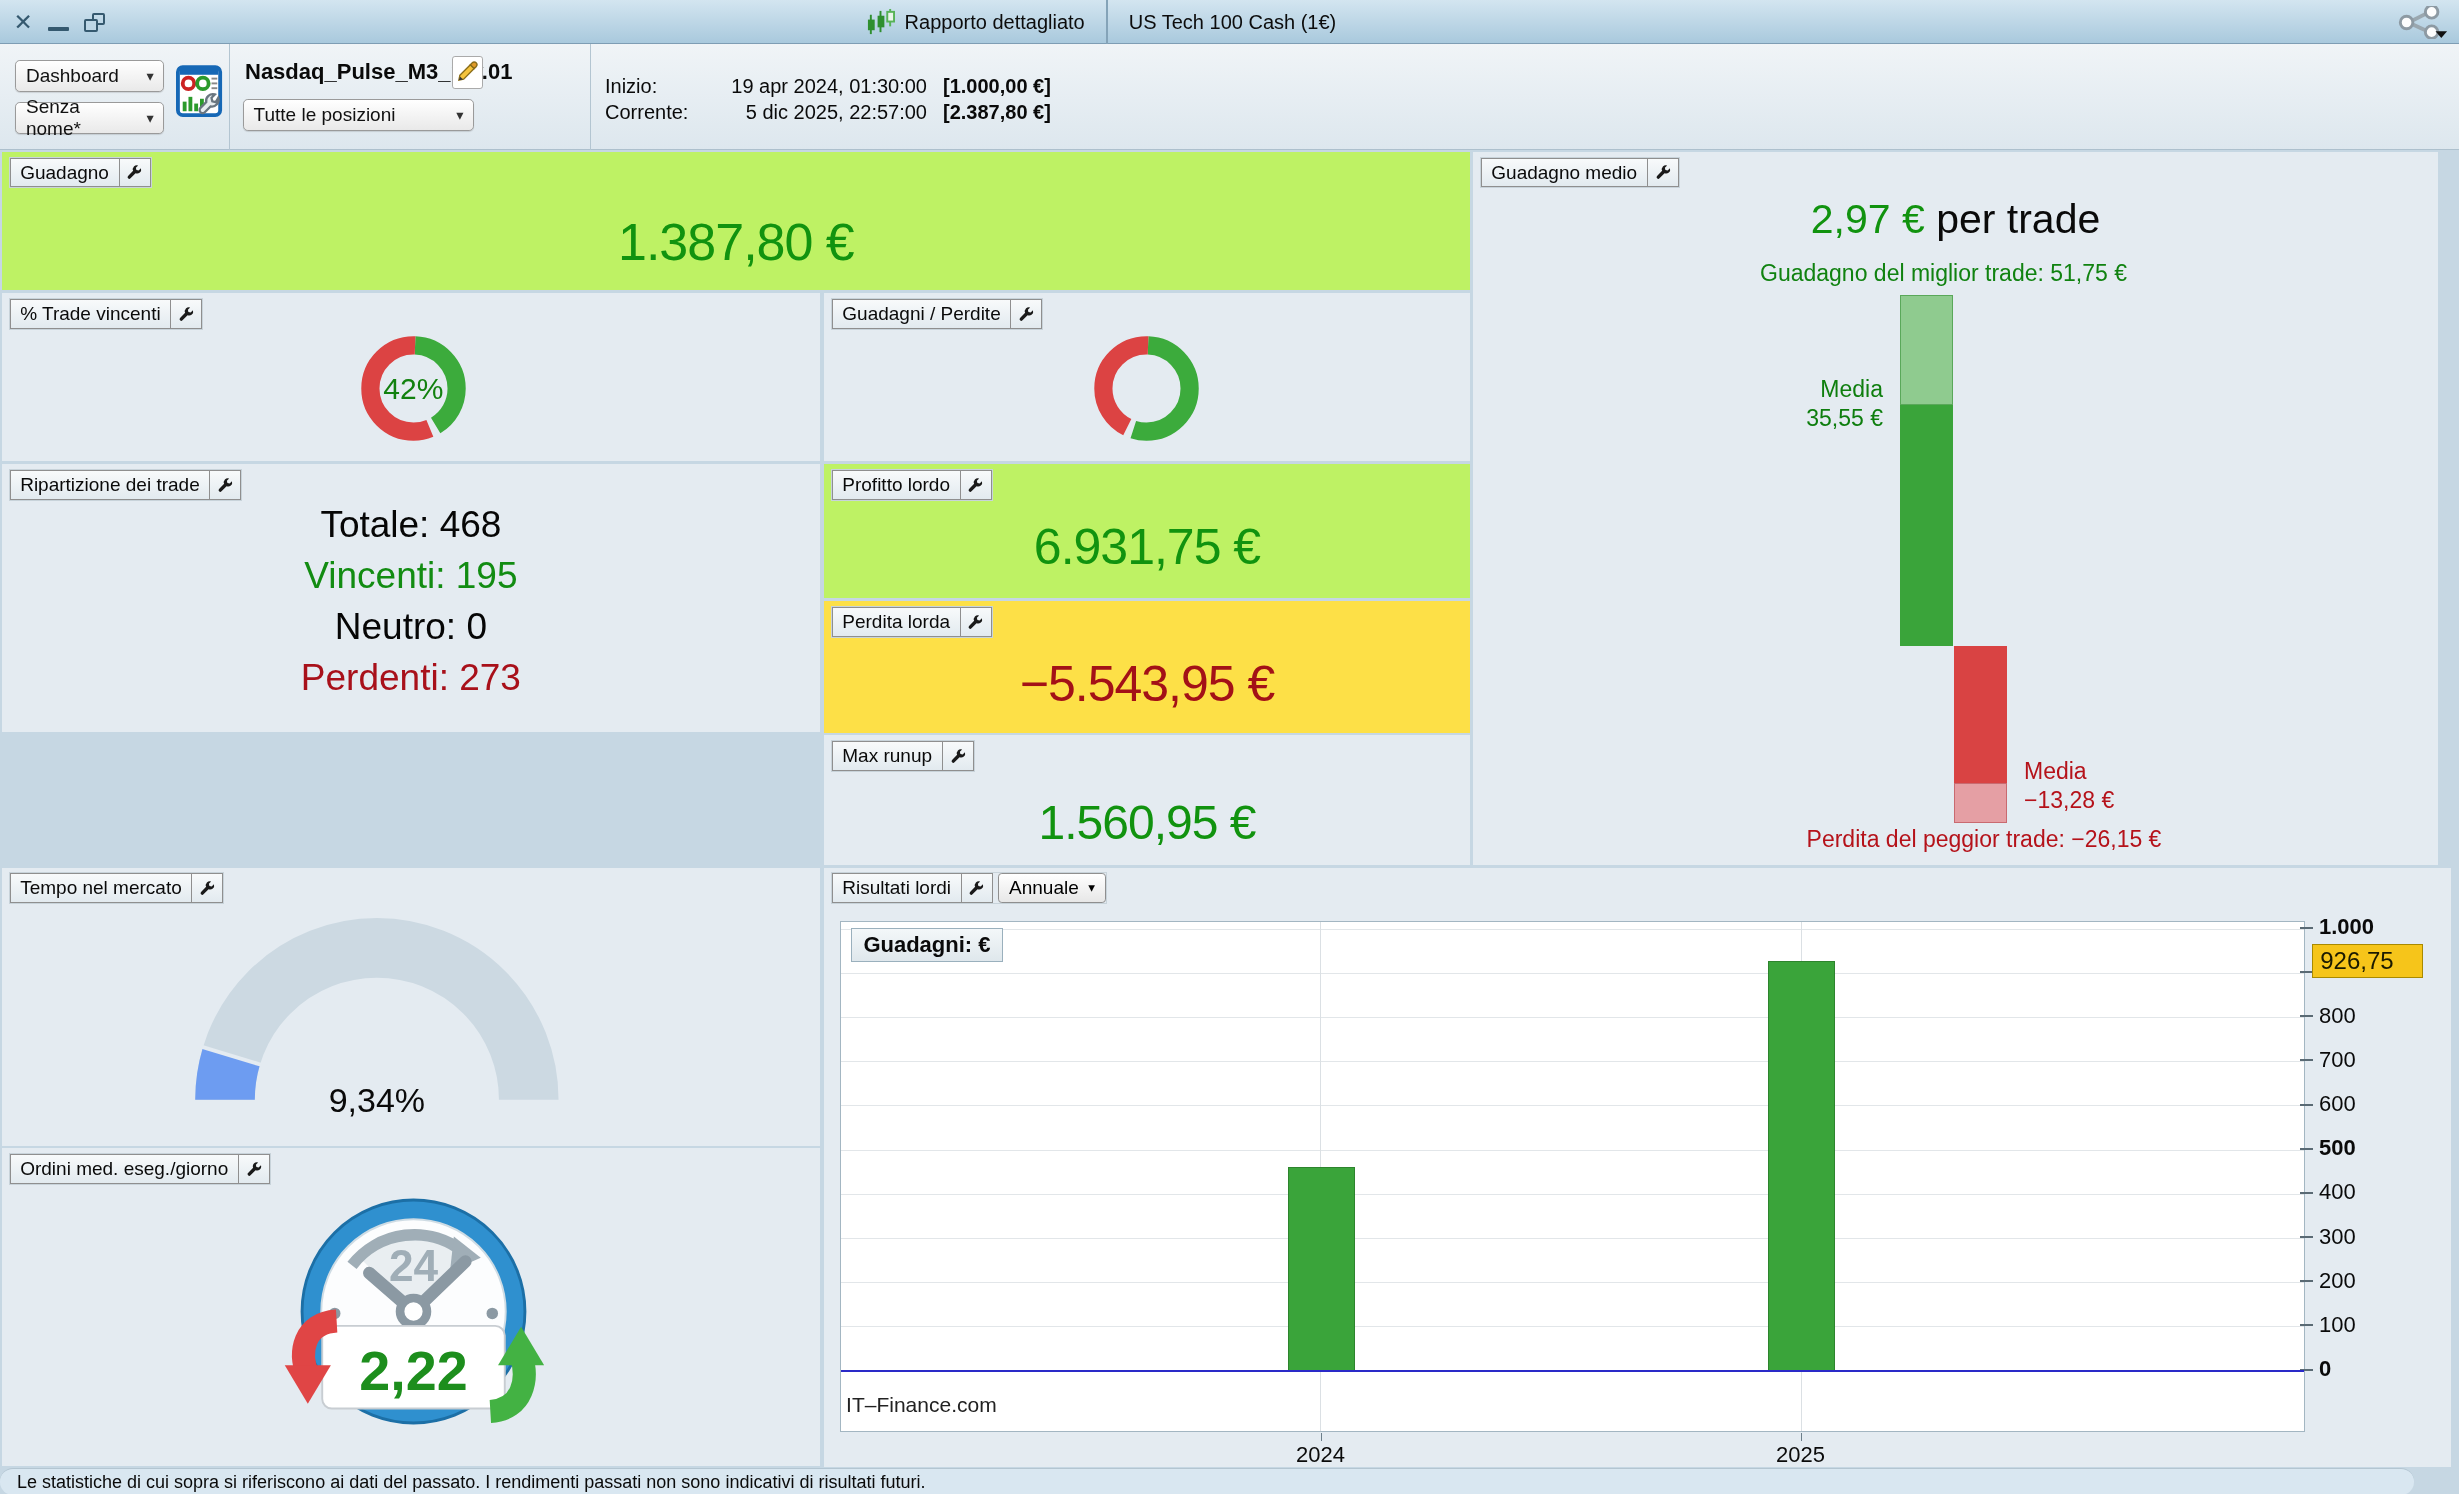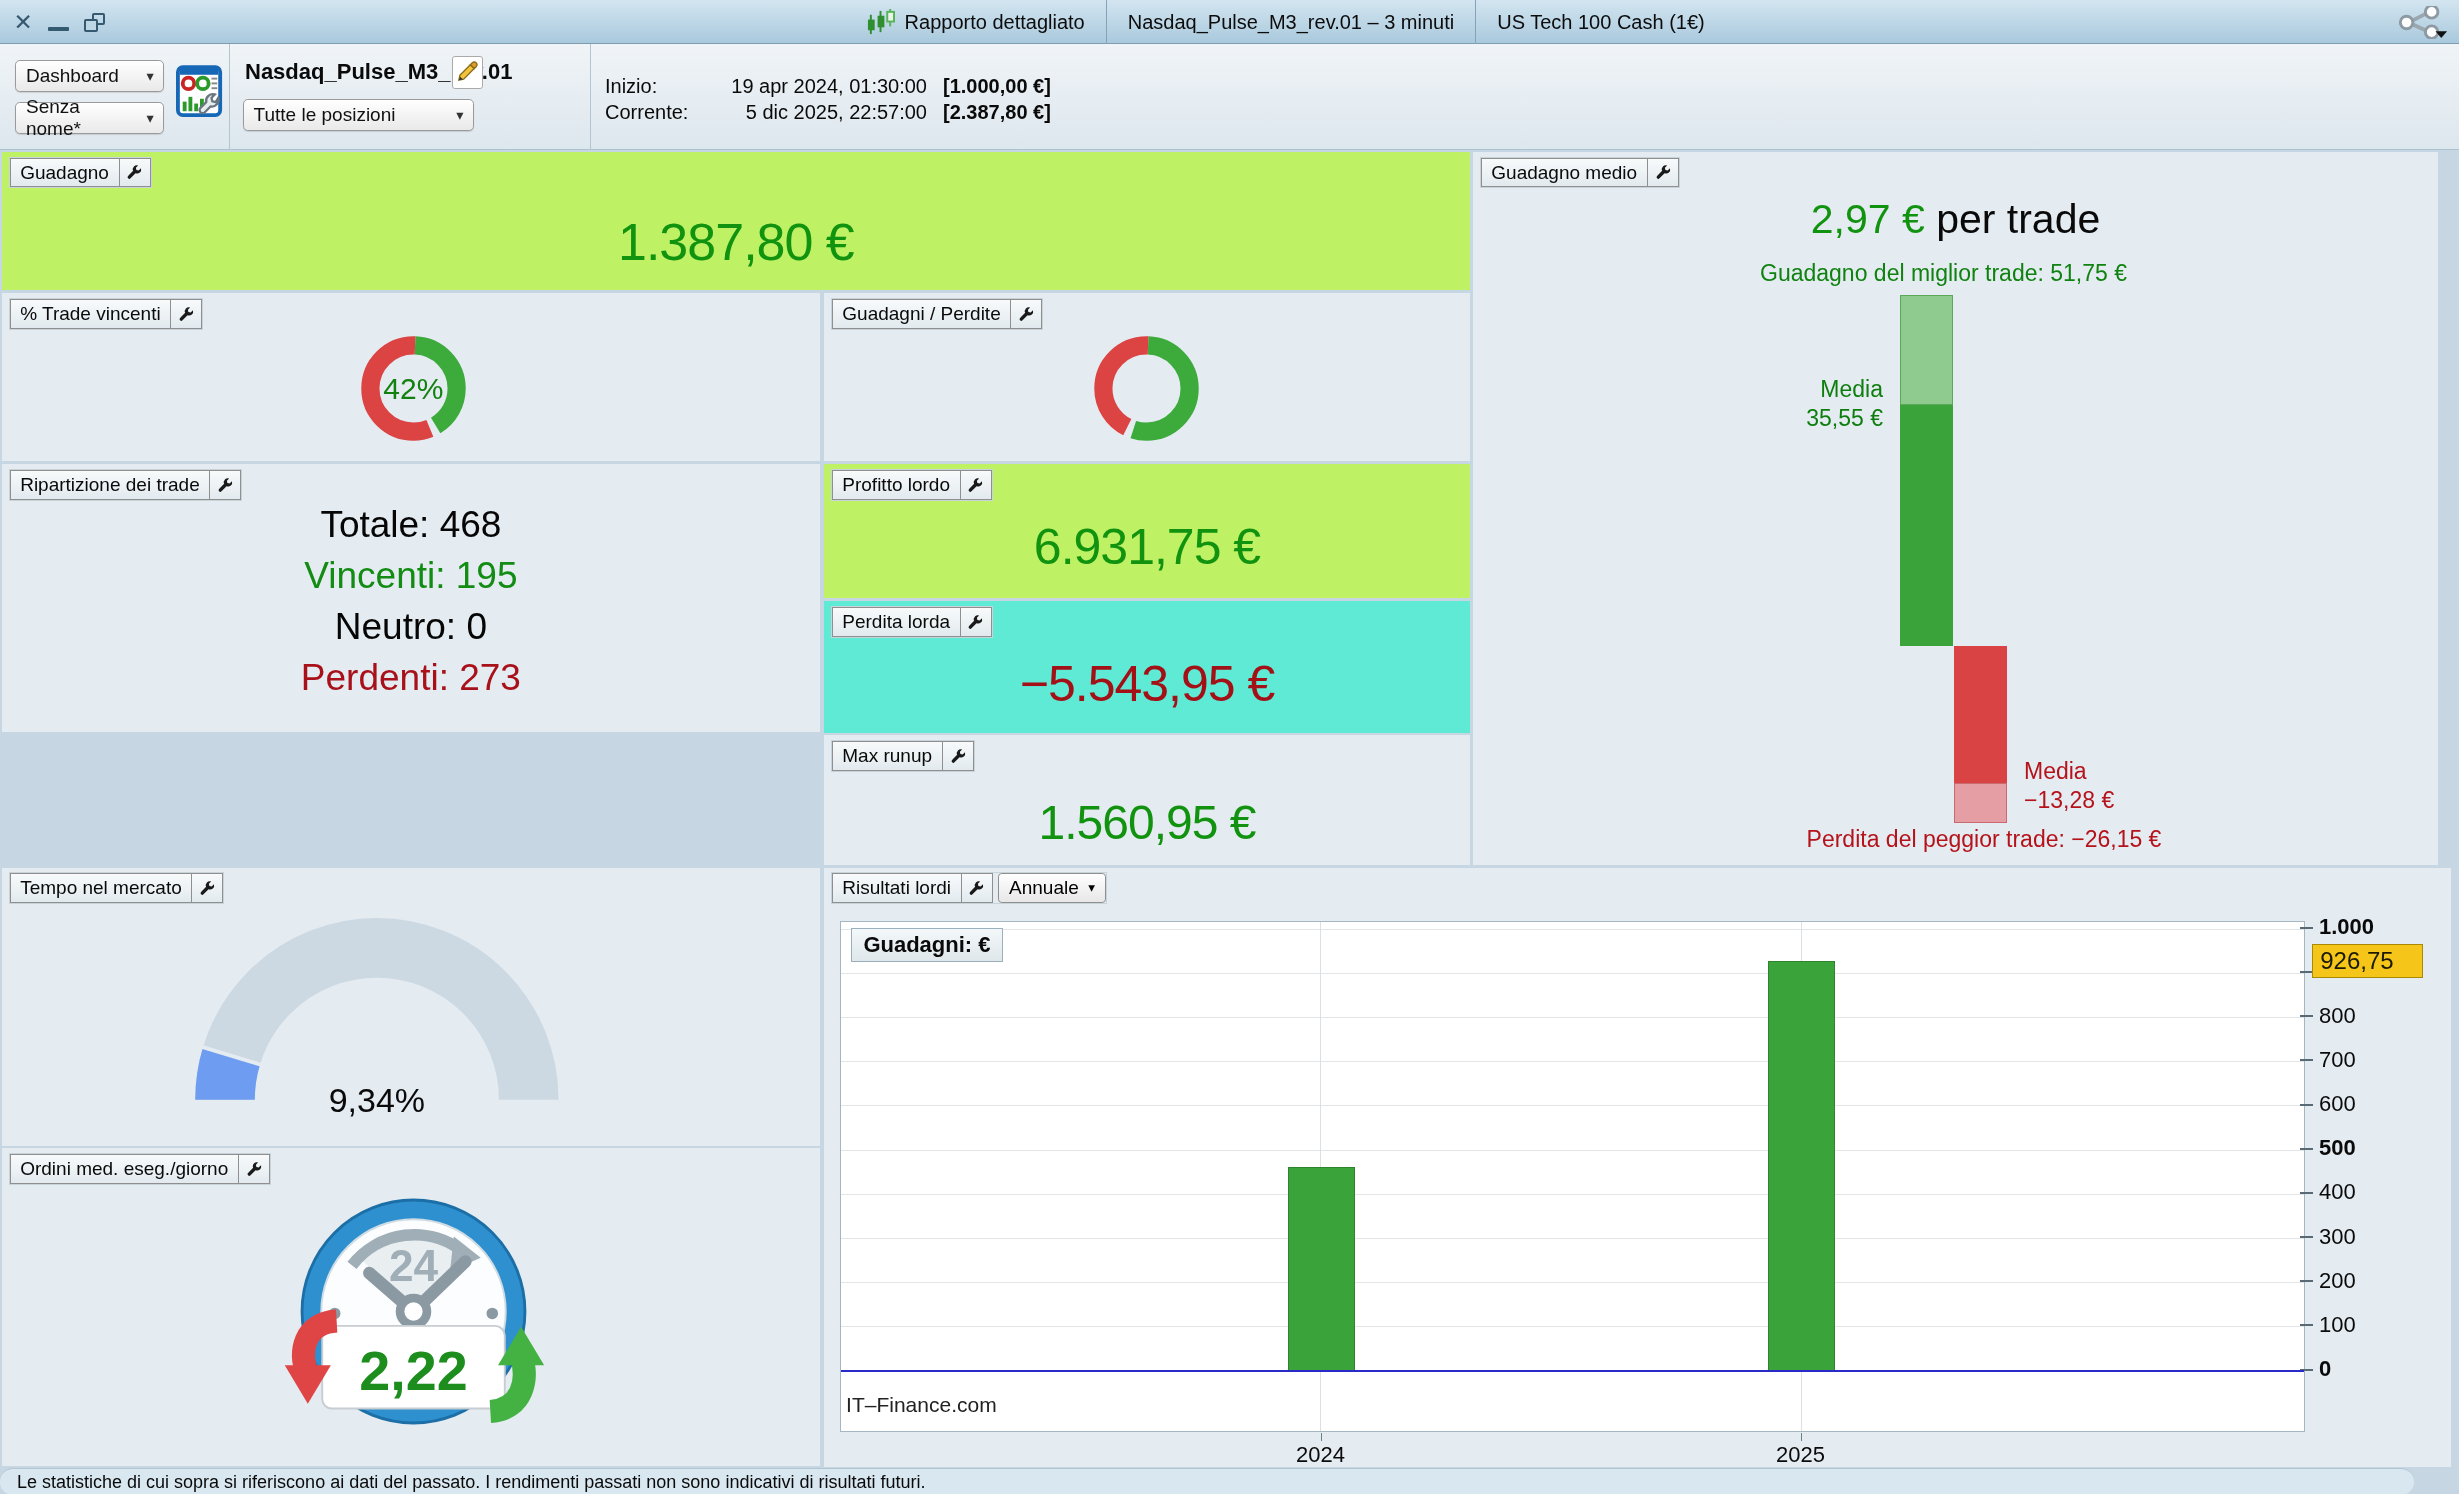--- a/index.html
+++ b/index.html
@@ -39,21 +39,21 @@
   .period-info { position:absolute; left:605px; top:29px; font-size:20px; color:#0a0a0a; }
   .pi-row { display:flex; line-height:26px; }
   .pi-label { width:113px; }
   .pi-date { width:209px; text-align:right; }
   .pi-amt { font-weight:bold; margin-left:16px; }
 
   
   .dash { position:absolute; left:0; top:150px; width:2459px; height:1318px; background:#c6d7e3; }
   .panel { position:absolute; background:#e4ebf1; }
   .panel.green { background:#bef264; }
-  .panel.pink { background:#5eead4; }
+  .panel.pink { background:#fde047; }
 
   .chip { position:absolute; display:flex; align-items:stretch; box-shadow:0 0 0 1px #c8d3da; z-index:5; }
   .chip-label { border:1px solid #8f8f8f; background:linear-gradient(#f8fafb,#e2eaef);
     padding:2.9px 9.6px; font-size:19px; color:#0a0a0a; white-space:nowrap; }
   .chip-tool { border:1px solid #8f8f8f; border-left:none; background:linear-gradient(#f8fafb,#e2eaef);
     width:31px; display:flex; align-items:center; justify-content:center; cursor:pointer; }
   .chip .select-mini { position:relative; border:1px solid #8f8f8f; margin-left:5.8px; border-radius:3.8px;
     background:linear-gradient(#ffffff,#e7e7e7); display:flex; align-items:center; padding:0 9.6px; font-size:19px; cursor:pointer; }
 
   .big-val { position:absolute; left:0; width:100%; text-align:center; font-size:52px; letter-spacing:-1px; }
@@ -123,23 +123,20 @@
           <line x1="5" y1="8" x2="5" y2="28" stroke="#2f8f2f" stroke-width="2"></line>
           <rect x="2" y="13" width="7" height="11" fill="#2f8f2f"></rect>
           <line x1="15" y1="4" x2="15" y2="26" stroke="#2f8f2f" stroke-width="2"></line>
           <rect x="12" y="9" width="7" height="12" fill="#2f8f2f"></rect>
           <line x1="25" y1="2" x2="25" y2="20" stroke="#57b357" stroke-width="2"></line>
           <rect x="22" y="5" width="7" height="10" fill="#eaf5ea" stroke="#57b357" stroke-width="2"></rect>
         </svg>
         <span>Rapporto dettagliato</span>
       </div>
       <div class="tb-sep"></div>
-      <div class="tb-tab">
-        <span>Nasdaq_Pulse_M3_rev.01 – 3 minuti</span>
-      </div>
       <div class="tb-sep"></div>
       <div class="tb-tab">
         <span>US Tech 100 Cash (1€)</span>
       </div>
     </div>
     <div class="share">
       <svg width="54" height="33" viewBox="0 0 56 34">
         <line x1="14" y1="17" x2="36" y2="6" stroke="#9aa7af" stroke-width="4"></line>
         <line x1="14" y1="17" x2="36" y2="27" stroke="#9aa7af" stroke-width="4"></line>
         <circle cx="12" cy="17" r="6.5" fill="#fdfdfd" stroke="#8d9aa3" stroke-width="3"></circle>

